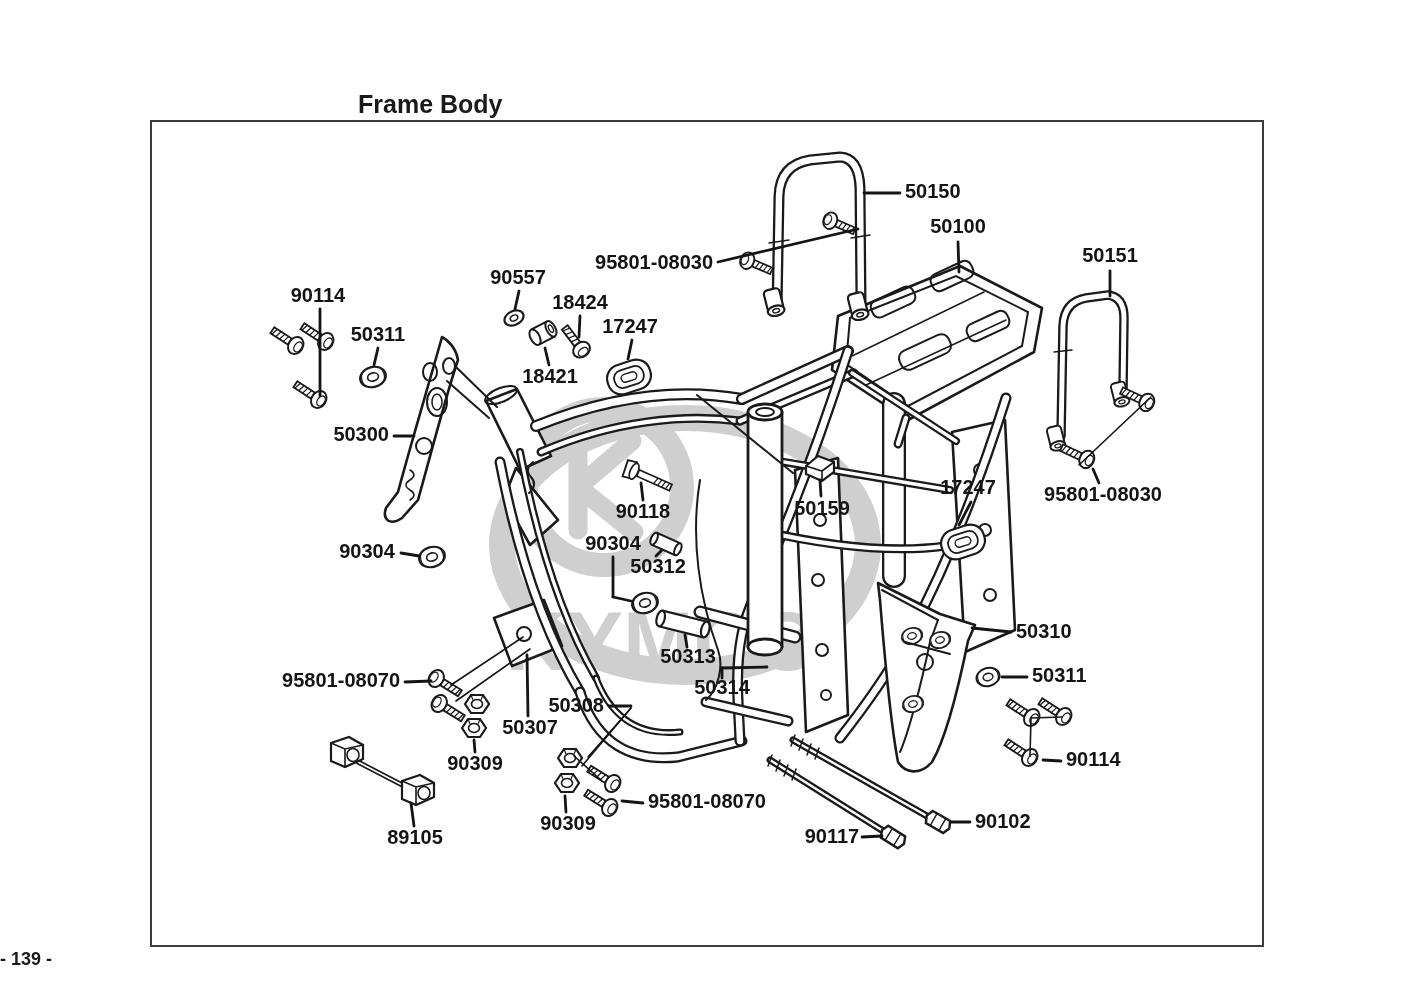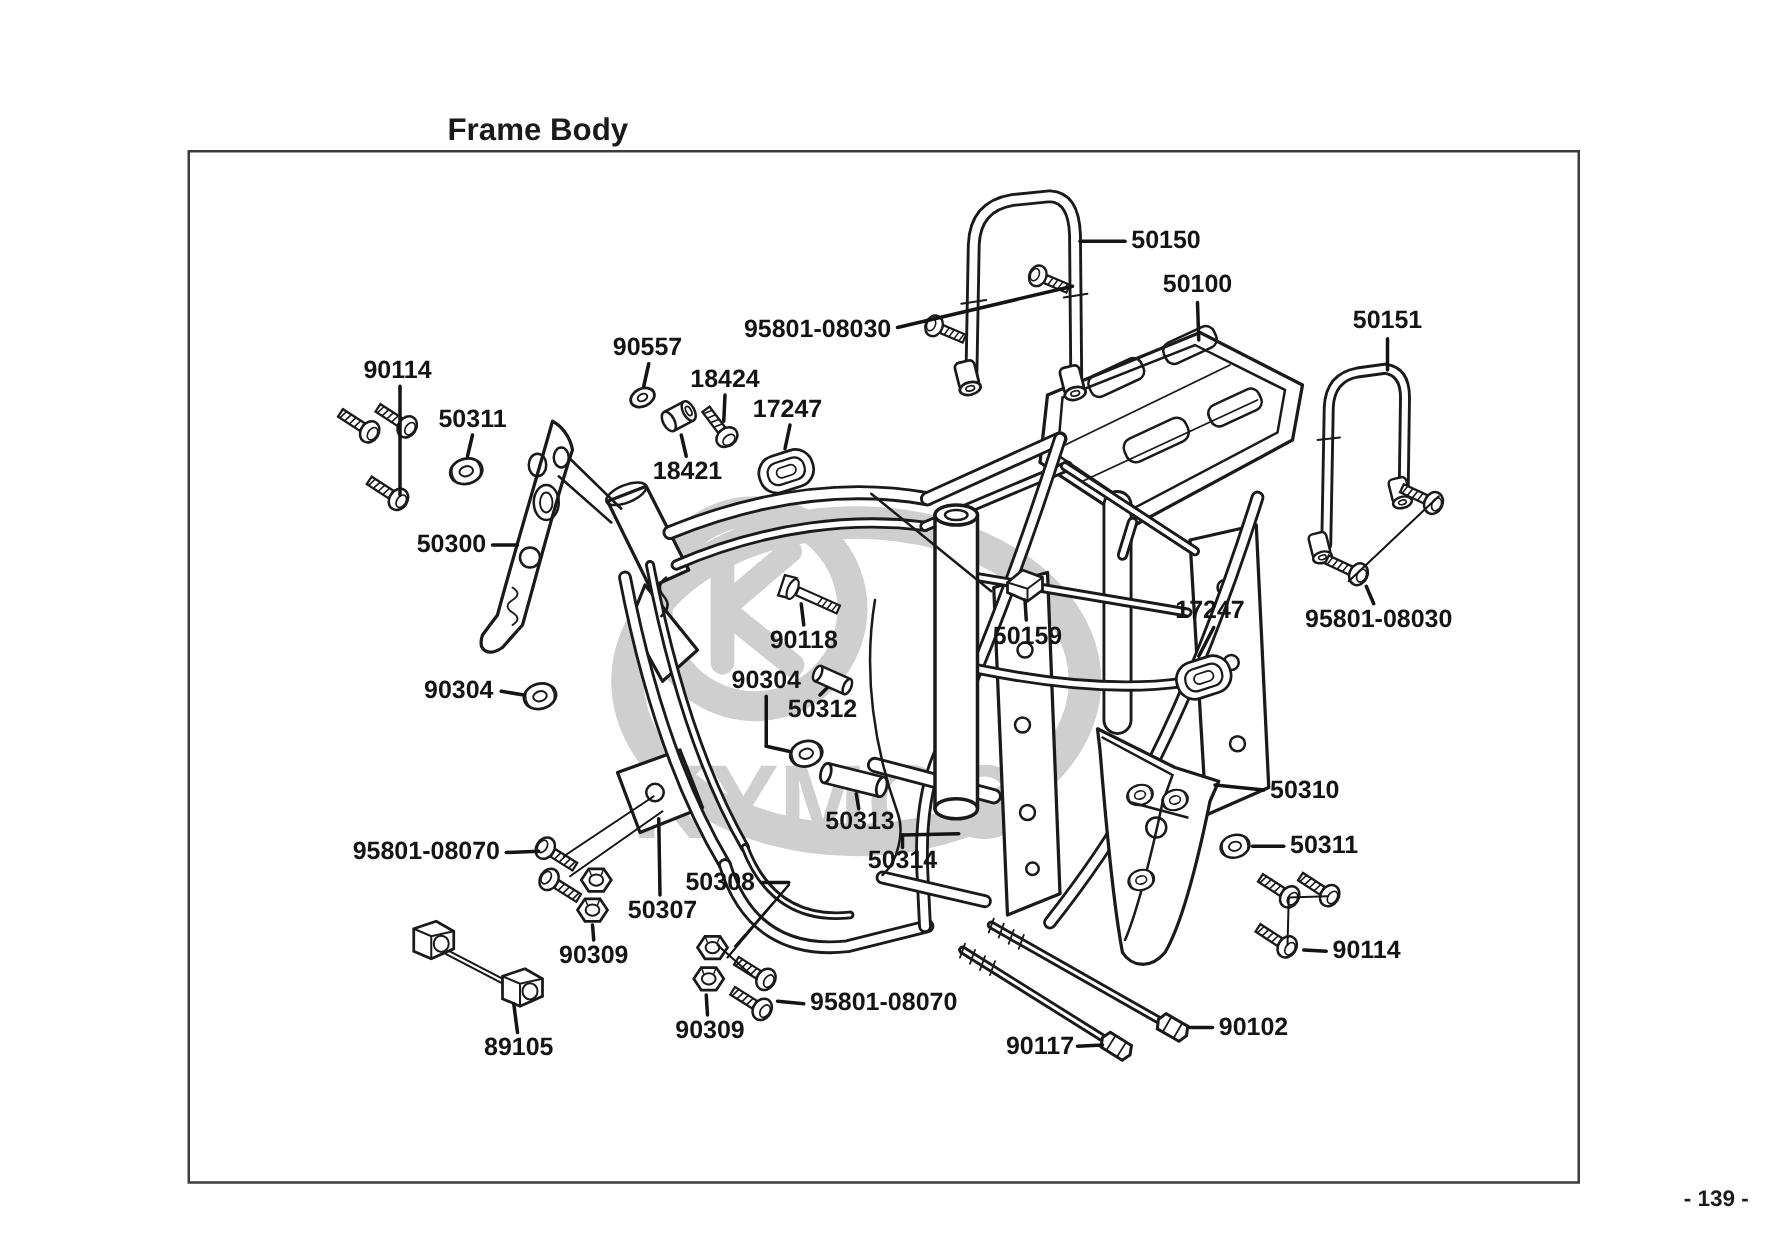--- a/index.html
+++ b/index.html
@@ -4,21 +4,21 @@
 <style>
   html,body{margin:0;padding:0;background:#fff;}
   .page{position:relative;width:1415px;height:1000px;background:#fff;overflow:hidden;
         font-family:"Liberation Sans",sans-serif;color:#1a1a1a;}
   .content-border{position:absolute;left:150px;top:120px;width:1110px;height:823px;
         border:2.5px solid #3c3c3c;}
   .code-box{position:absolute;left:150px;top:60px;width:158px;height:60px;
         border:2.5px solid #3c3c3c;display:flex;align-items:center;justify-content:center;}
   .code-text{font-size:25px;font-weight:bold;letter-spacing:1px;}
   .title-text{position:absolute;left:358px;top:78px;font-size:25px;font-weight:bold;margin-top:12px;}
-  .footer-text{position:absolute;left:0;right:16px;top:949px;text-align:right;
+  .footer-text{position:absolute;left:0;right:0;top:949px;text-align:left;
         font-size:18px;font-weight:bold;}
   svg.diagram{position:absolute;left:0;top:0;}
   .tube{fill:none;stroke:#1a1a1a;stroke-width:10;stroke-linecap:round;stroke-linejoin:round;}
   .core{fill:none;stroke:#ffffff;stroke-linecap:round;stroke-linejoin:round;}
   .plate{fill:#ffffff;stroke:#1a1a1a;stroke-width:2.6;stroke-linejoin:round;}
   .thin{fill:none;stroke:#1a1a1a;stroke-width:2;stroke-linecap:round;}
   .detail{fill:none;stroke:#1a1a1a;stroke-width:1.5;stroke-linecap:round;}
   .wm{stroke:#cfcfcf;fill:none;}
   .wm-fill{fill:#cfcfcf;stroke:none;}
   .lbl{font-family:"Liberation Sans",sans-serif;font-size:20px;font-weight:bold;fill:#141414;}

